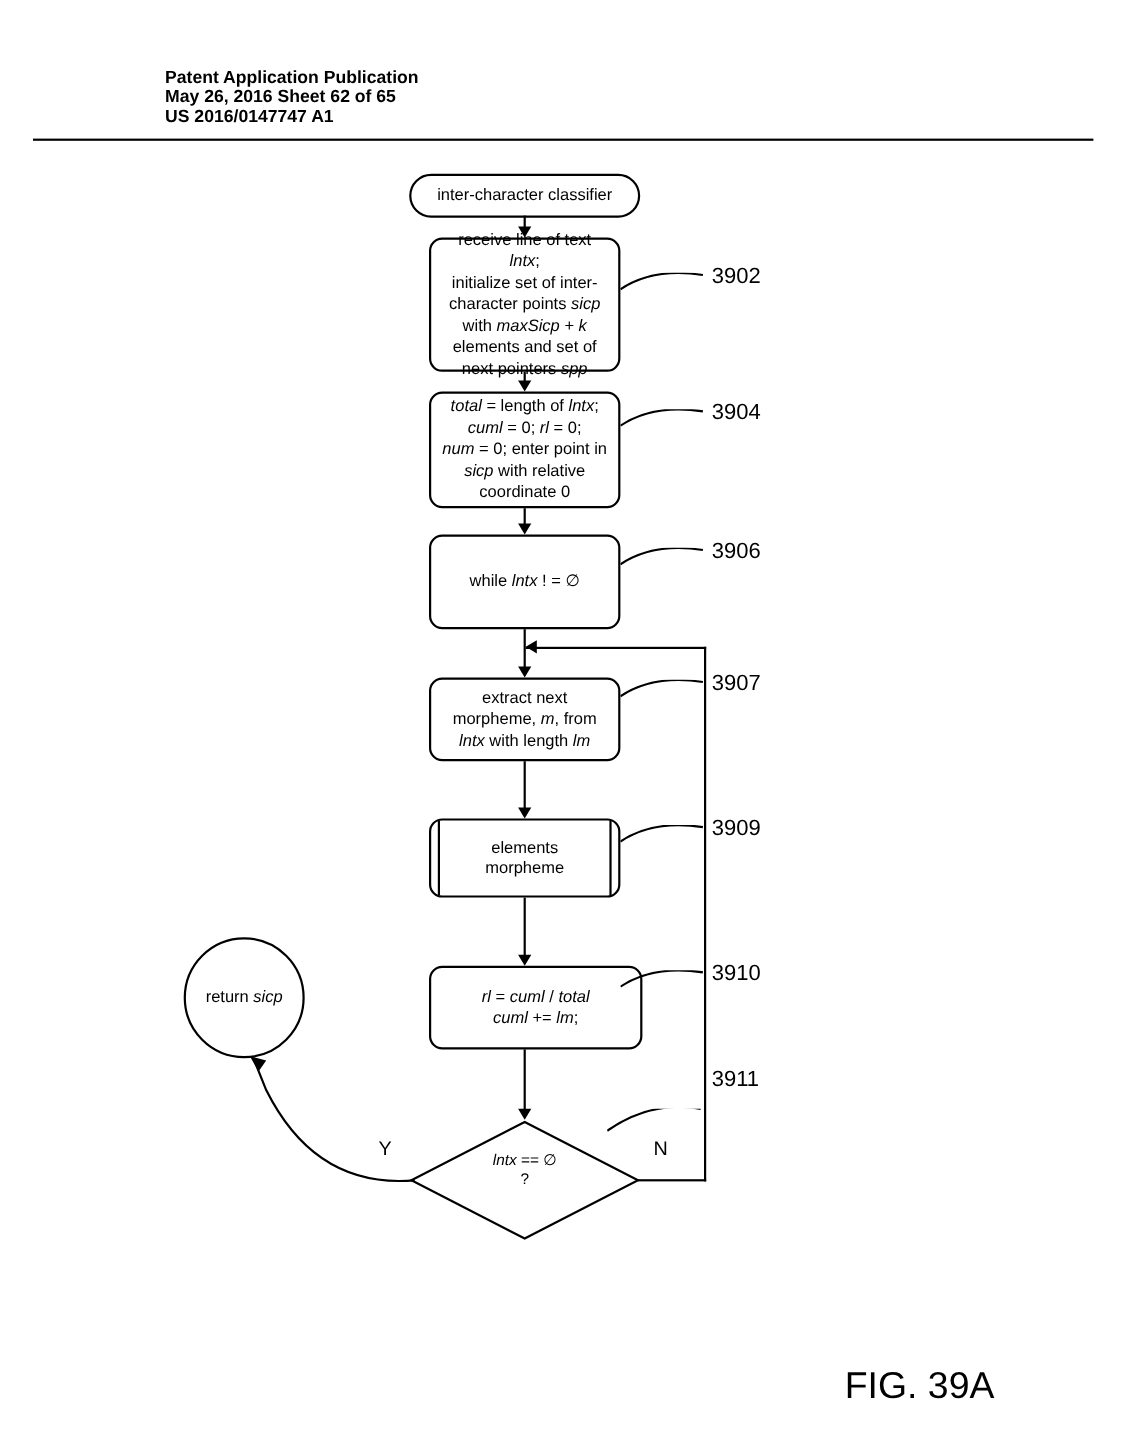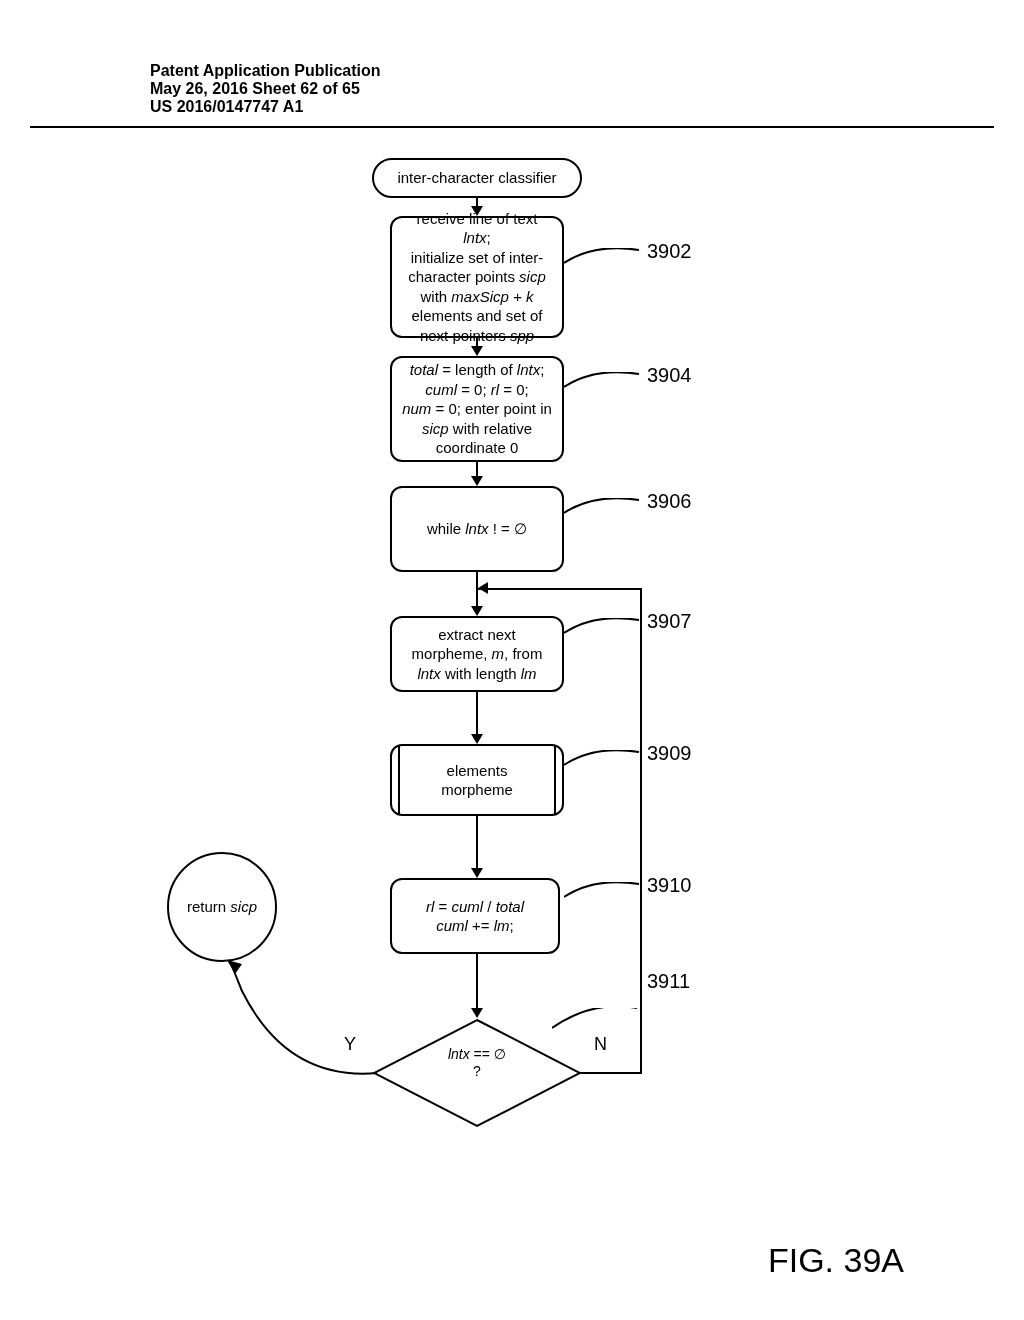--- a/index.html
+++ b/index.html
@@ -194,21 +194,21 @@
       <div>morpheme</div>
     </div>
   </div>
   <svg style="position:absolute; left:432px; top:592px;" width="80" height="30">
       <path d="M0 15 Q 30 -5 75 2" stroke="#000" stroke-width="2" fill="none"></path>
     </svg>
   <div class="ref" style="left:515px; top:584px;">3909</div>
   <div class="arrow-line" style="left:344px; top:658px; width:2px; height:54px;"></div>
   <div class="arrow-head" style="left:339px; top:710px;"></div>
 
-  <div class="shape process" style="left:258px; top:720px; width:170px; height:76px;">
+  <div class="shape process" style="left:258px; top:720px; width:194px; height:76px;">
     <div>
       <div><span class="italic">rl</span><span> = </span><span class="italic">cuml</span><span> / </span><span class="italic">total</span></div>
       <div><span class="italic">cuml</span><span> += </span><span class="italic">lm</span><span>;</span></div>
     </div>
   </div>
   <svg style="position:absolute; left:432px; top:724px;" width="80" height="30">
       <path d="M0 15 Q 30 -5 75 2" stroke="#000" stroke-width="2" fill="none"></path>
     </svg>
   <div class="ref" style="left:515px; top:716px;">3910</div>
   <div class="arrow-line" style="left:344px; top:796px; width:2px; height:56px;"></div>

